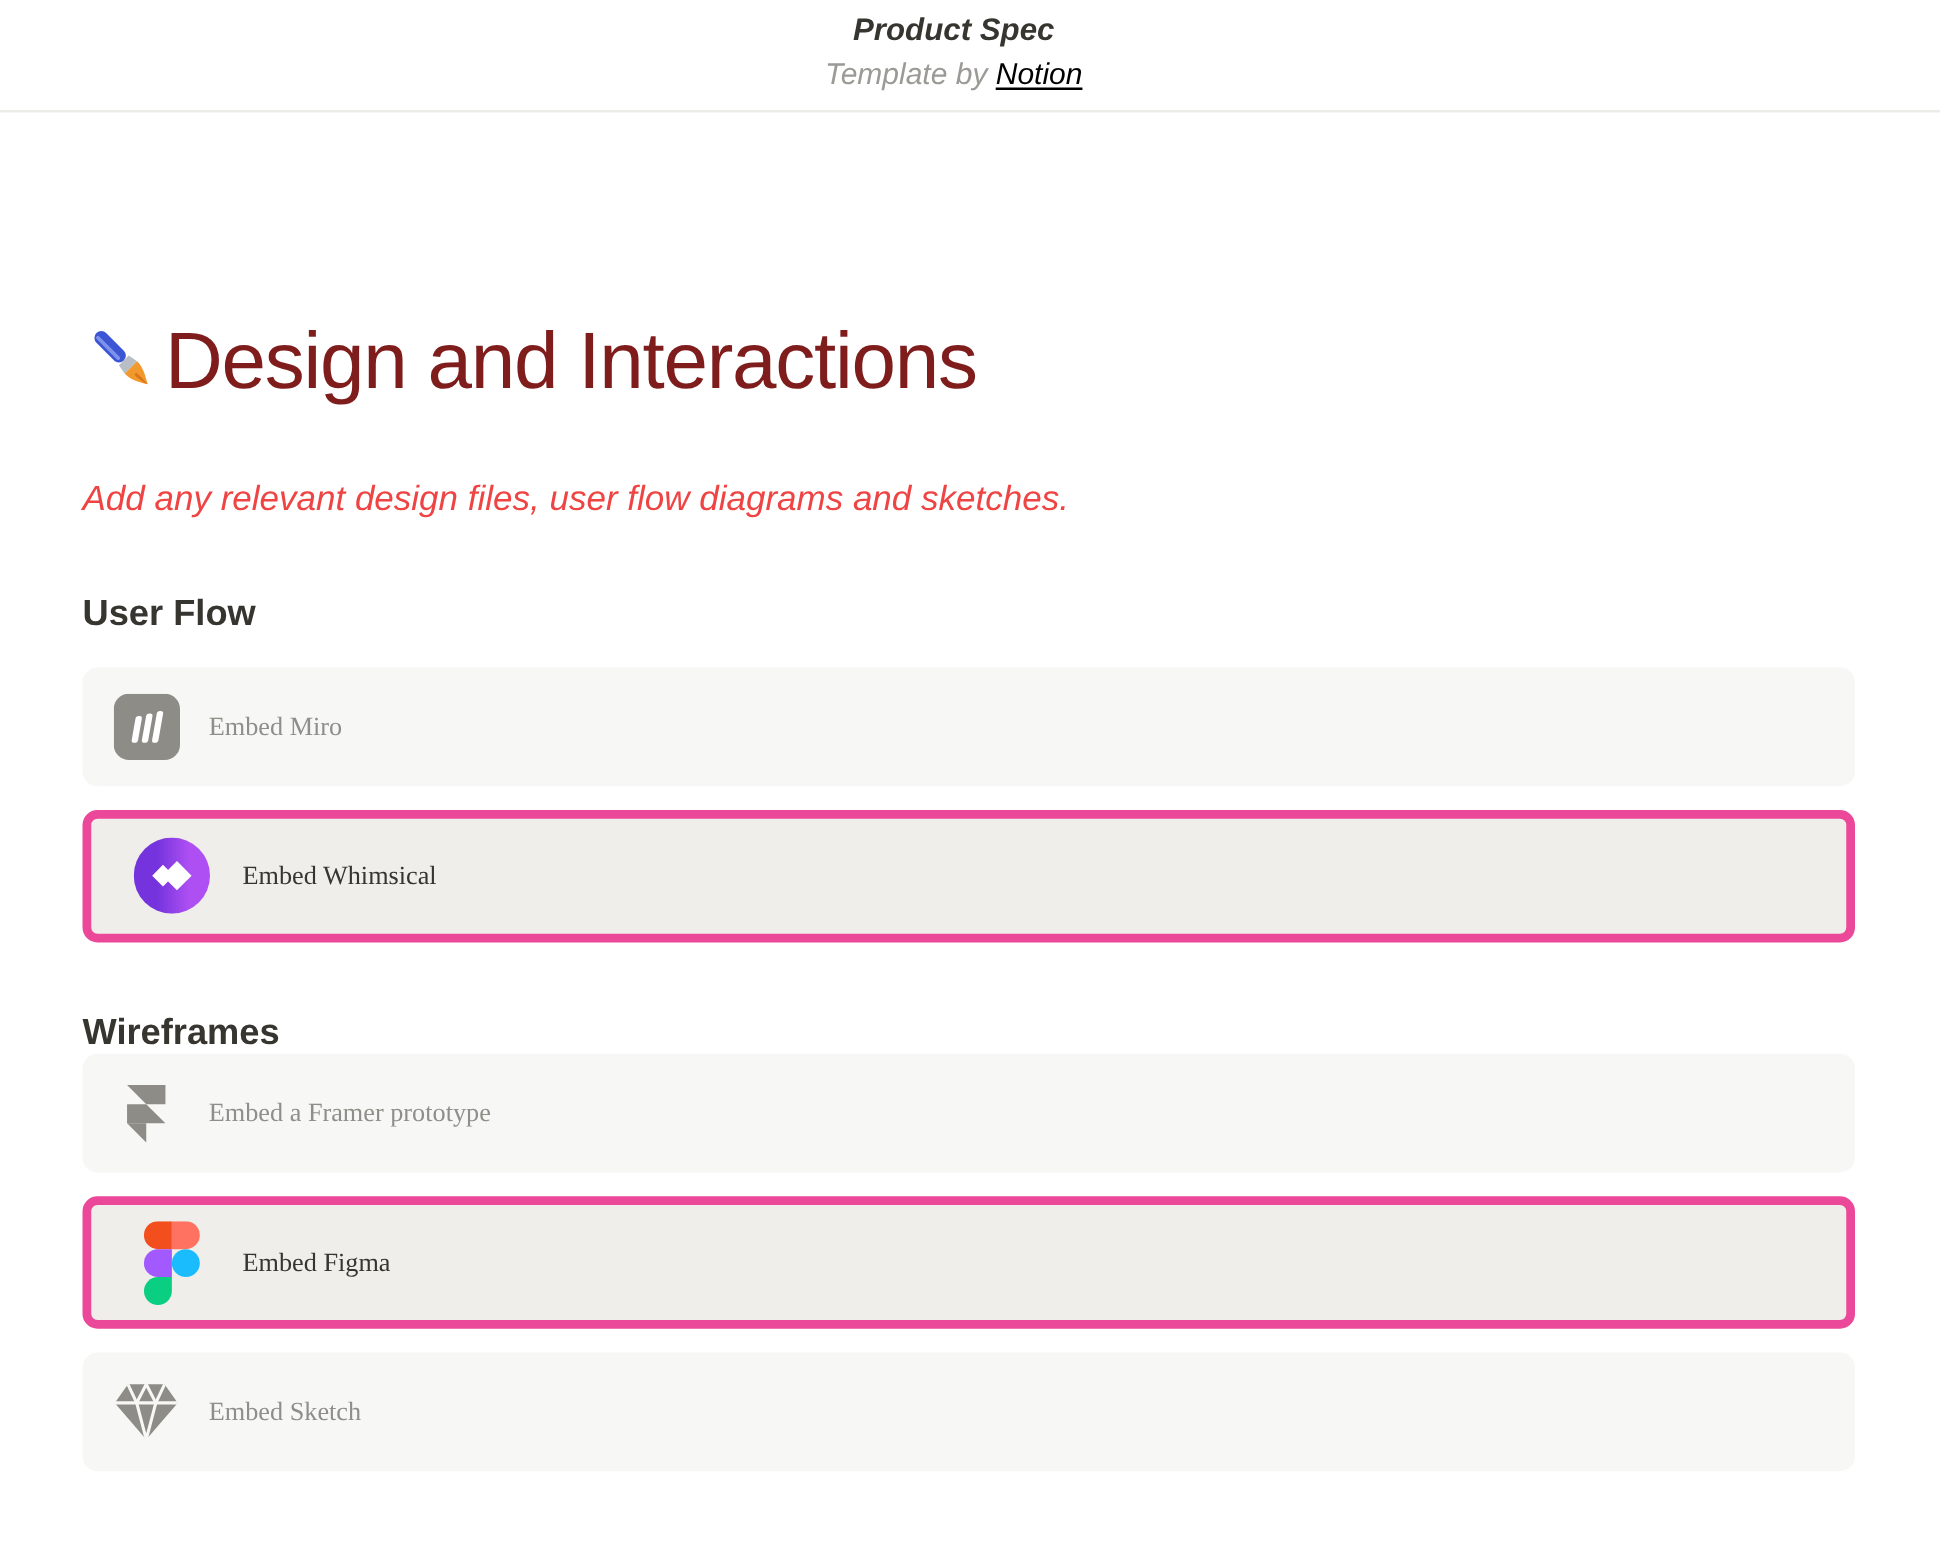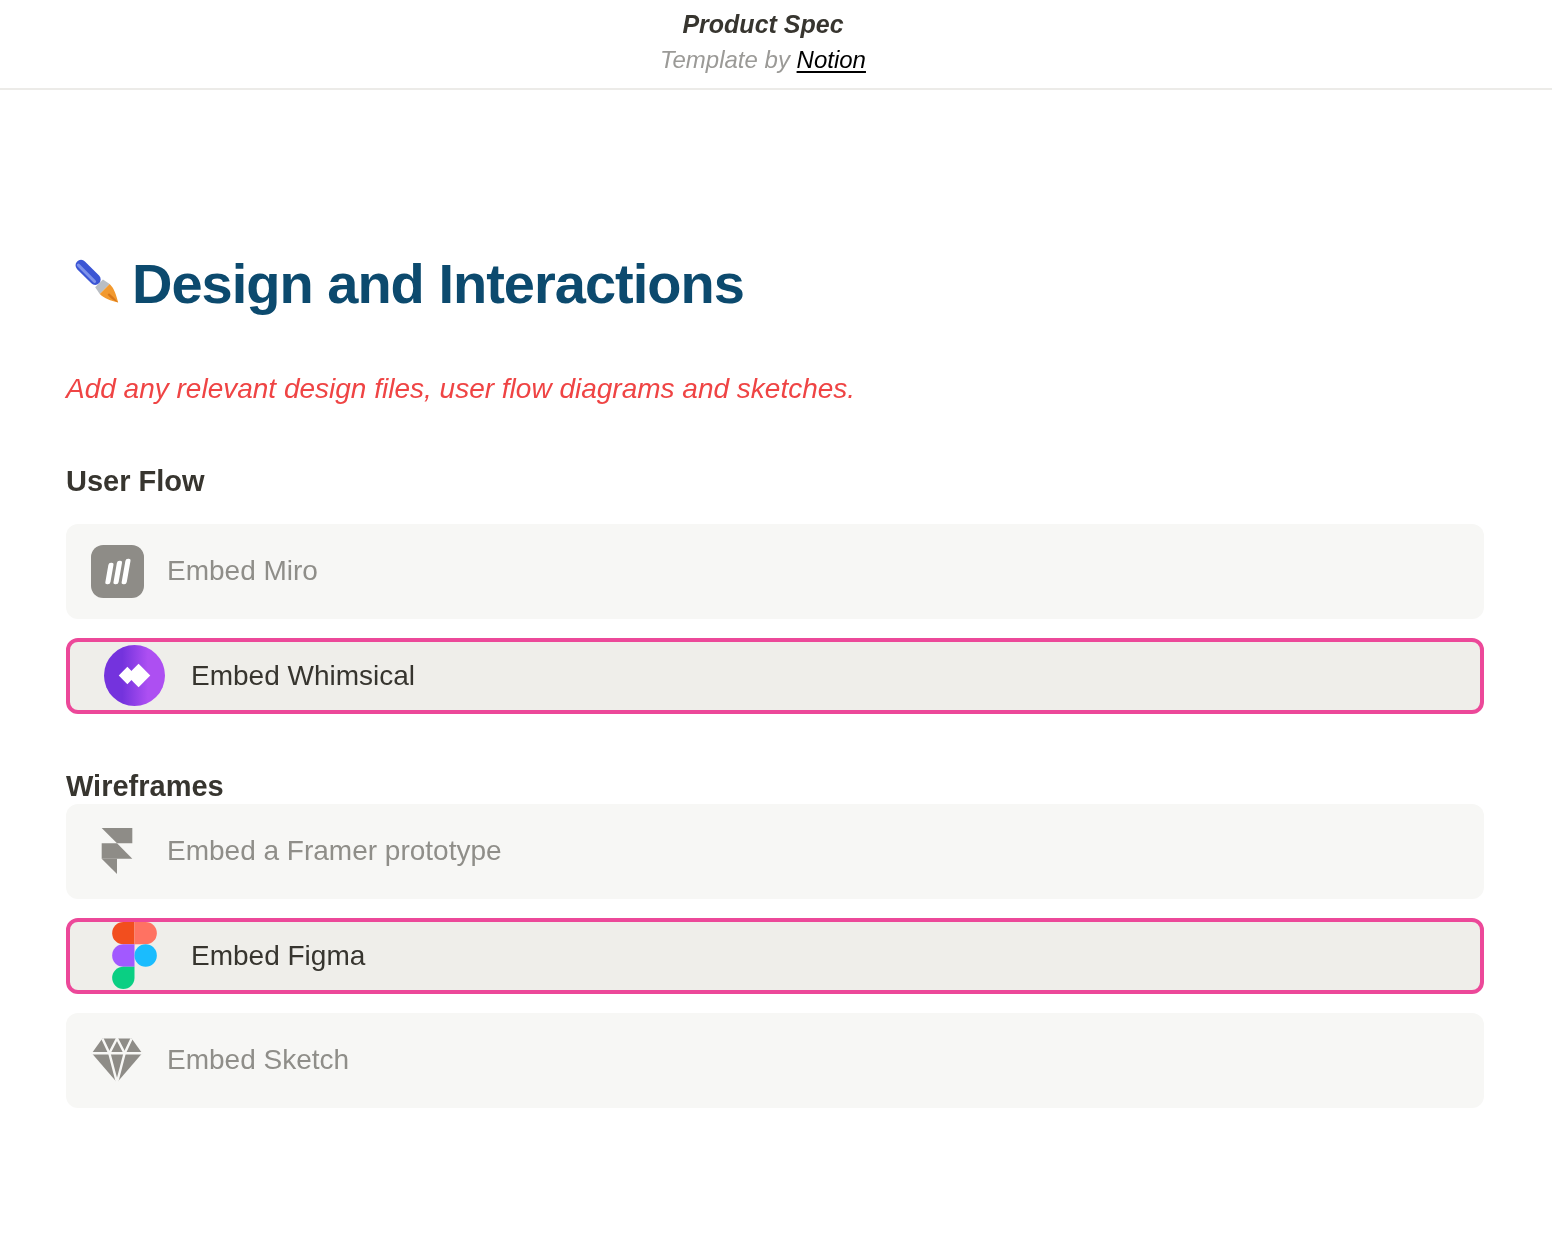--- a/index.html
+++ b/index.html
@@ -12,47 +12,47 @@
   .doc-title { font-size: 25px; font-weight: 700; color: #37352f; line-height: 1.2; }
   .doc-byline { margin-top: 7px; font-size: 24px; color: #9b9a97; line-height: 1.2; }
   .doc-byline a { color: #000000; text-decoration: underline; text-underline-offset: 3px; cursor: pointer; }
   .header-divider { margin-top: 13px; border: none; border-top: 2px solid #ecebe8; width: 100%; }
 
   
   .content { margin: 0 66px; width: 1418px; }
 
   .h1-row { margin-top: 160px; display: flex; align-items: center; }
   .h1-emoji { width: 64px; height: 64px; flex: 0 0 auto; margin-right: 2px; }
-  .page-h1 { font-size: 56px; font-weight: 700; letter-spacing: -1px; color: #0c4a6e; line-height: 1.2; }
+  .page-h1 { font-size: 64px; font-weight: 400; letter-spacing: -1px; color: #7f1d1d; line-height: 1.2; }
 
   .page-desc { margin-top: 52px; font-size: 28px; color: #ef4444; line-height: 1.4; font-style: italic; }
 
   .section-h2 { font-size: 29px; font-weight: 700; color: #37352f; line-height: 1.2; }
   .h2-userflow { margin-top: 56px; }
   .h2-wireframes { margin-top: 55px; }
 
   
   .embed-row {
     display: flex; align-items: center;
     width: 100%; height: 95px;
     background: #f7f7f5; border-radius: 12px;
     padding-left: 24px; cursor: pointer;
   }
   .embed-row.first { margin-top: 25px; }
   .embed-row + .embed-row { margin-top: 19px; }
   .embed-row.active {
-    height: 76px;
+    height: 106px;
     background: #efeeea;
-    border: 4px solid #ec4899;
+    border: 7px solid #ec4899;
     padding-left: 33px;
   }
   .embed-icon { flex: 0 0 auto; display: flex; align-items: center; justify-content: center; }
   .embed-icon.box52 { width: 54px; }
   .embed-icon.box60 { width: 62px; }
-  .embed-label { margin-left: 23px; font-size: 28px; }
+  .embed-label { margin-left: 23px; font-size: 21px; font-family: Liberation Serif, serif; }
   .embed-label.gray { color: #8f8e89; }
   .embed-label.dark { color: #37352f; font-weight: 400; }
   .active .embed-label { margin-left: 26px; }
 
   .mt26 { margin-top: 26px; }
 </style>
 </head>
 <body>
 
 <div class="top-header">

